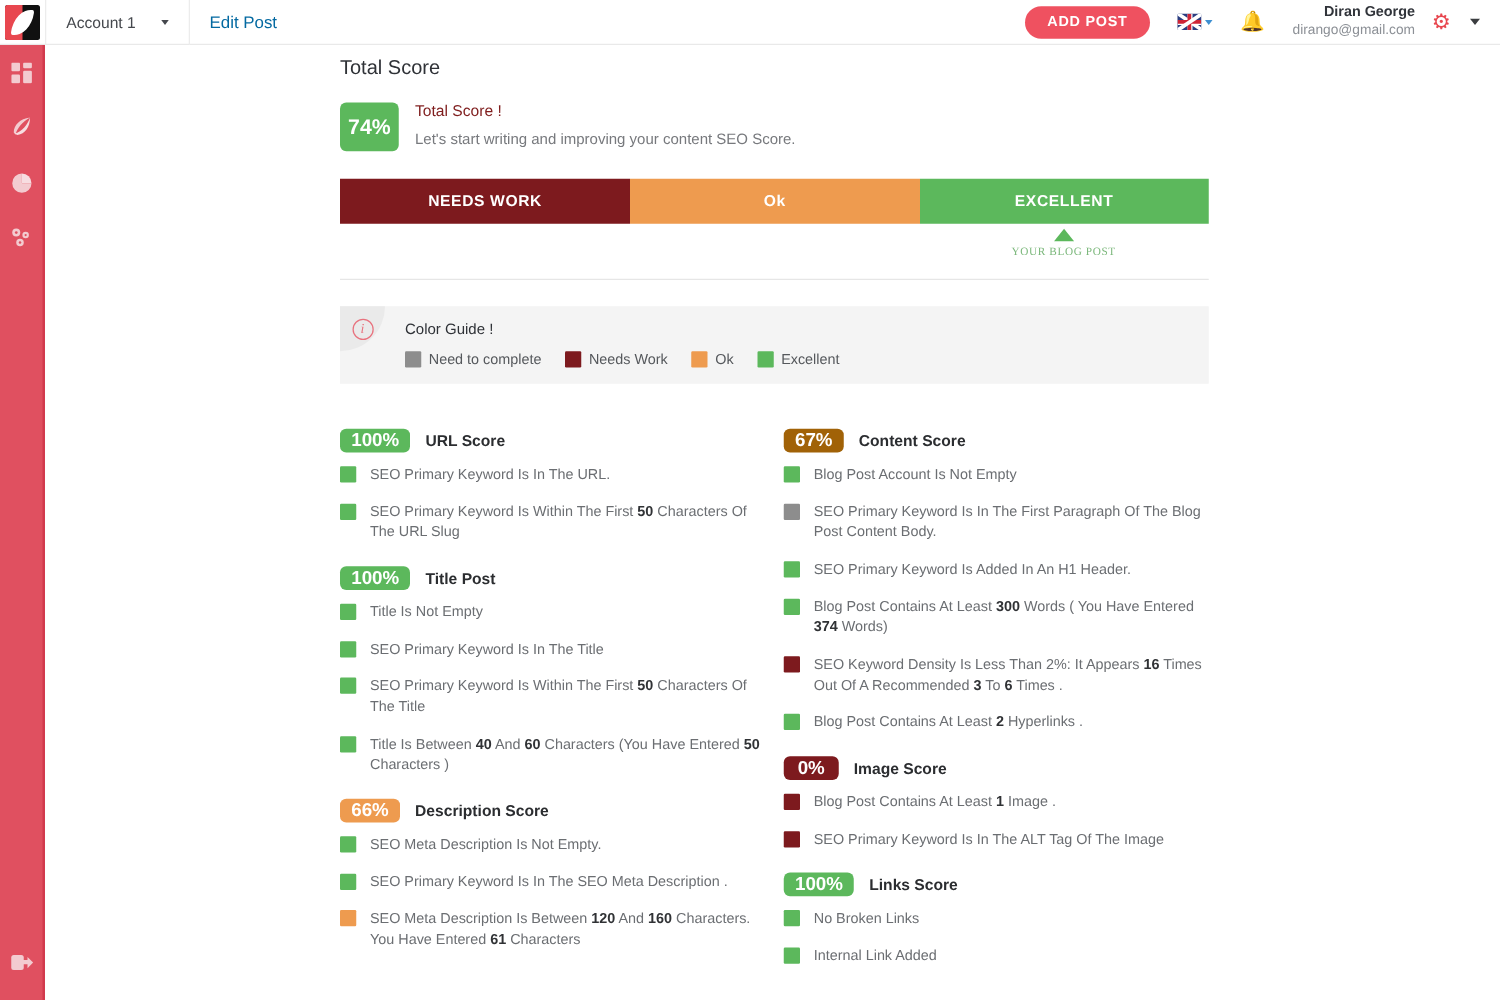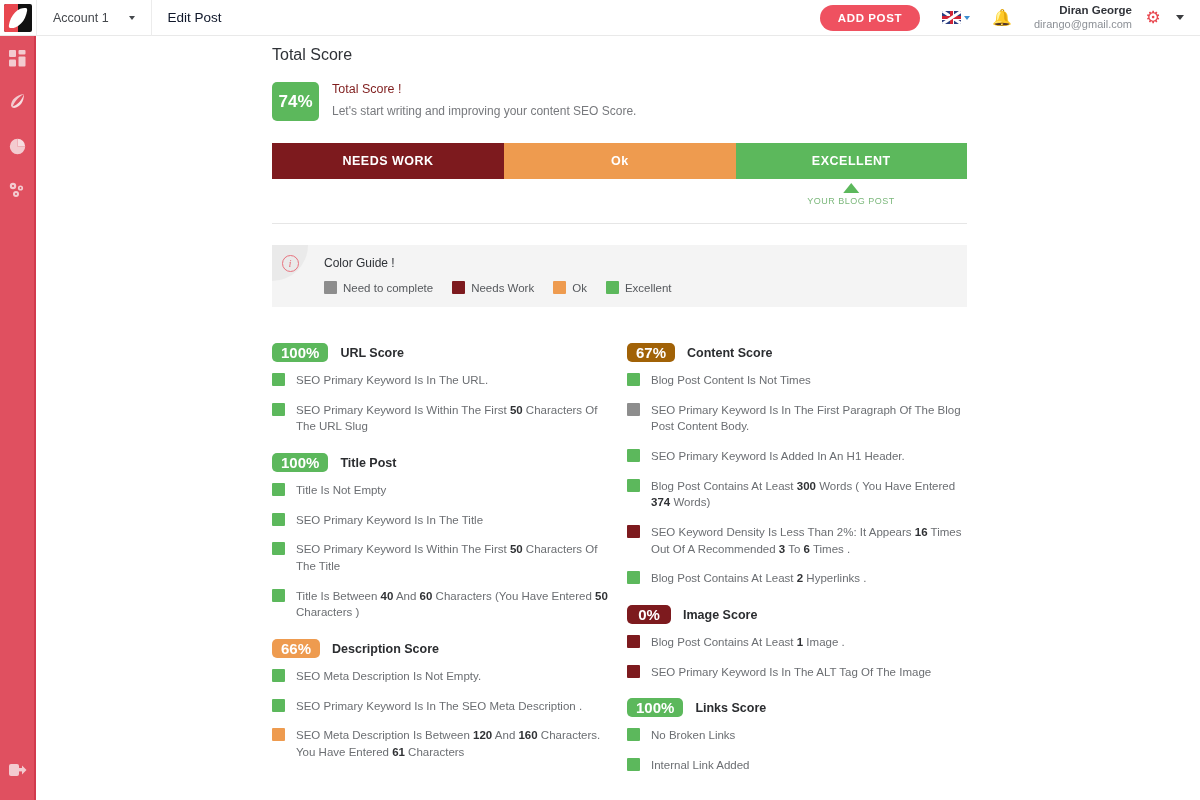--- a/index.html
+++ b/index.html
@@ -36,21 +36,21 @@
   .topbar-divider { width: 1px; height: 36px; background: #ececec; }
   .acct {
     padding: 0 16px; font-size: 12.5px; color: #45484d; white-space: nowrap;
     height: 36px; display: flex; align-items: center; gap: 20px;
   }
   .caret-dn {
     width: 0; height: 0; border-left: 3.5px solid transparent;
     border-right: 3.5px solid transparent; border-top: 4px solid #45484d;
     display: inline-block;
   }
-  .page-tab { padding: 0 16px; font-size: 13.5px; color: #0f172a; }
+  .page-tab { padding: 0 16px; font-size: 13.5px; color: #0369a1; }
   .spacer { flex: 1 1 auto; }
   .add-post {
     background: #ef5160; color: #fff; border: none; border-radius: 16px;
     font-size: 11.5px; font-weight: bold; letter-spacing: .6px;
     padding: 7px 18px; cursor: pointer; font-family: inherit;
   }
   .flag-wrap { display: flex; align-items: center; gap: 3px; margin-left: 22px; }
   .flag {
     width: 19px; height: 13px; position: relative; overflow: hidden;
     background: #2a3d80; border-radius: 1px;
@@ -111,21 +111,21 @@
   .badge-lg { width: 47px; height: 39px; font-size: 17px; }
   .badge-sm { height: 19px; font-size: 15px; padding: 0 9px; min-width: 44px; }
   .total-txt-h { font-size: 12.5px; color: #7f1d1d; font-weight: normal; margin-bottom: 8px; }
   .total-txt-p { font-size: 12px; color: #77797d; }
   .scorebar { display: flex; margin-top: 22px; height: 36px; }
   .scoreseg {
     display: flex; align-items: center; justify-content: center;
     color: #fff; font-weight: bold; font-size: 12.5px; letter-spacing: .5px;
   }
   .marker-wrap { position: relative; height: 34px; margin-top: 4px; }
-  .marker { position: absolute; transform: translateX(-50%); }
+  .marker { position: absolute; transform: translateX(-50%); font-family: Liberation Serif, serif; }
   .tri {
     width: 0; height: 0; margin: 0 auto;
     border-left: 8px solid transparent; border-right: 8px solid transparent;
     border-bottom: 10px solid #5cb85c;
   }
   .marker-lbl { font-size: 9px; color: #7cb87c; letter-spacing: .5px; margin-top: 3px; white-space: nowrap; }
   .hr { height: 1px; background: #e6e6e6; margin-top: 6px; }
   
   .guide {
     position: relative; background: #f4f4f4; margin-top: 21px; height: 62px;
@@ -361,21 +361,21 @@
           </div>
         </div>
       <div class="col col-r" id="col-right">
           <div class="grp">
             <div class="grp-head">
               <div class="badge badge-sm" style="background: #a16207;">67%</div>
               <div class="grp-name">Content Score</div>
             </div>
             <div class="check">
               <span class="sw" style="background: rgb(92, 184, 92);"></span>
-              <span class="check-lbl">Blog Post Content Is Not Times</span>
+              <span class="check-lbl">Blog Post Account Is Not Empty</span>
             </div>
             <div class="check">
               <span class="sw" style="background: rgb(141, 141, 141);"></span>
               <span class="check-lbl">SEO Primary Keyword Is In The First Paragraph Of The Blog Post Content Body.</span>
             </div>
             <div class="check">
               <span class="sw" style="background: rgb(92, 184, 92);"></span>
               <span class="check-lbl">SEO Primary Keyword Is Added In An H1 Header.</span>
             </div>
             <div class="check">

